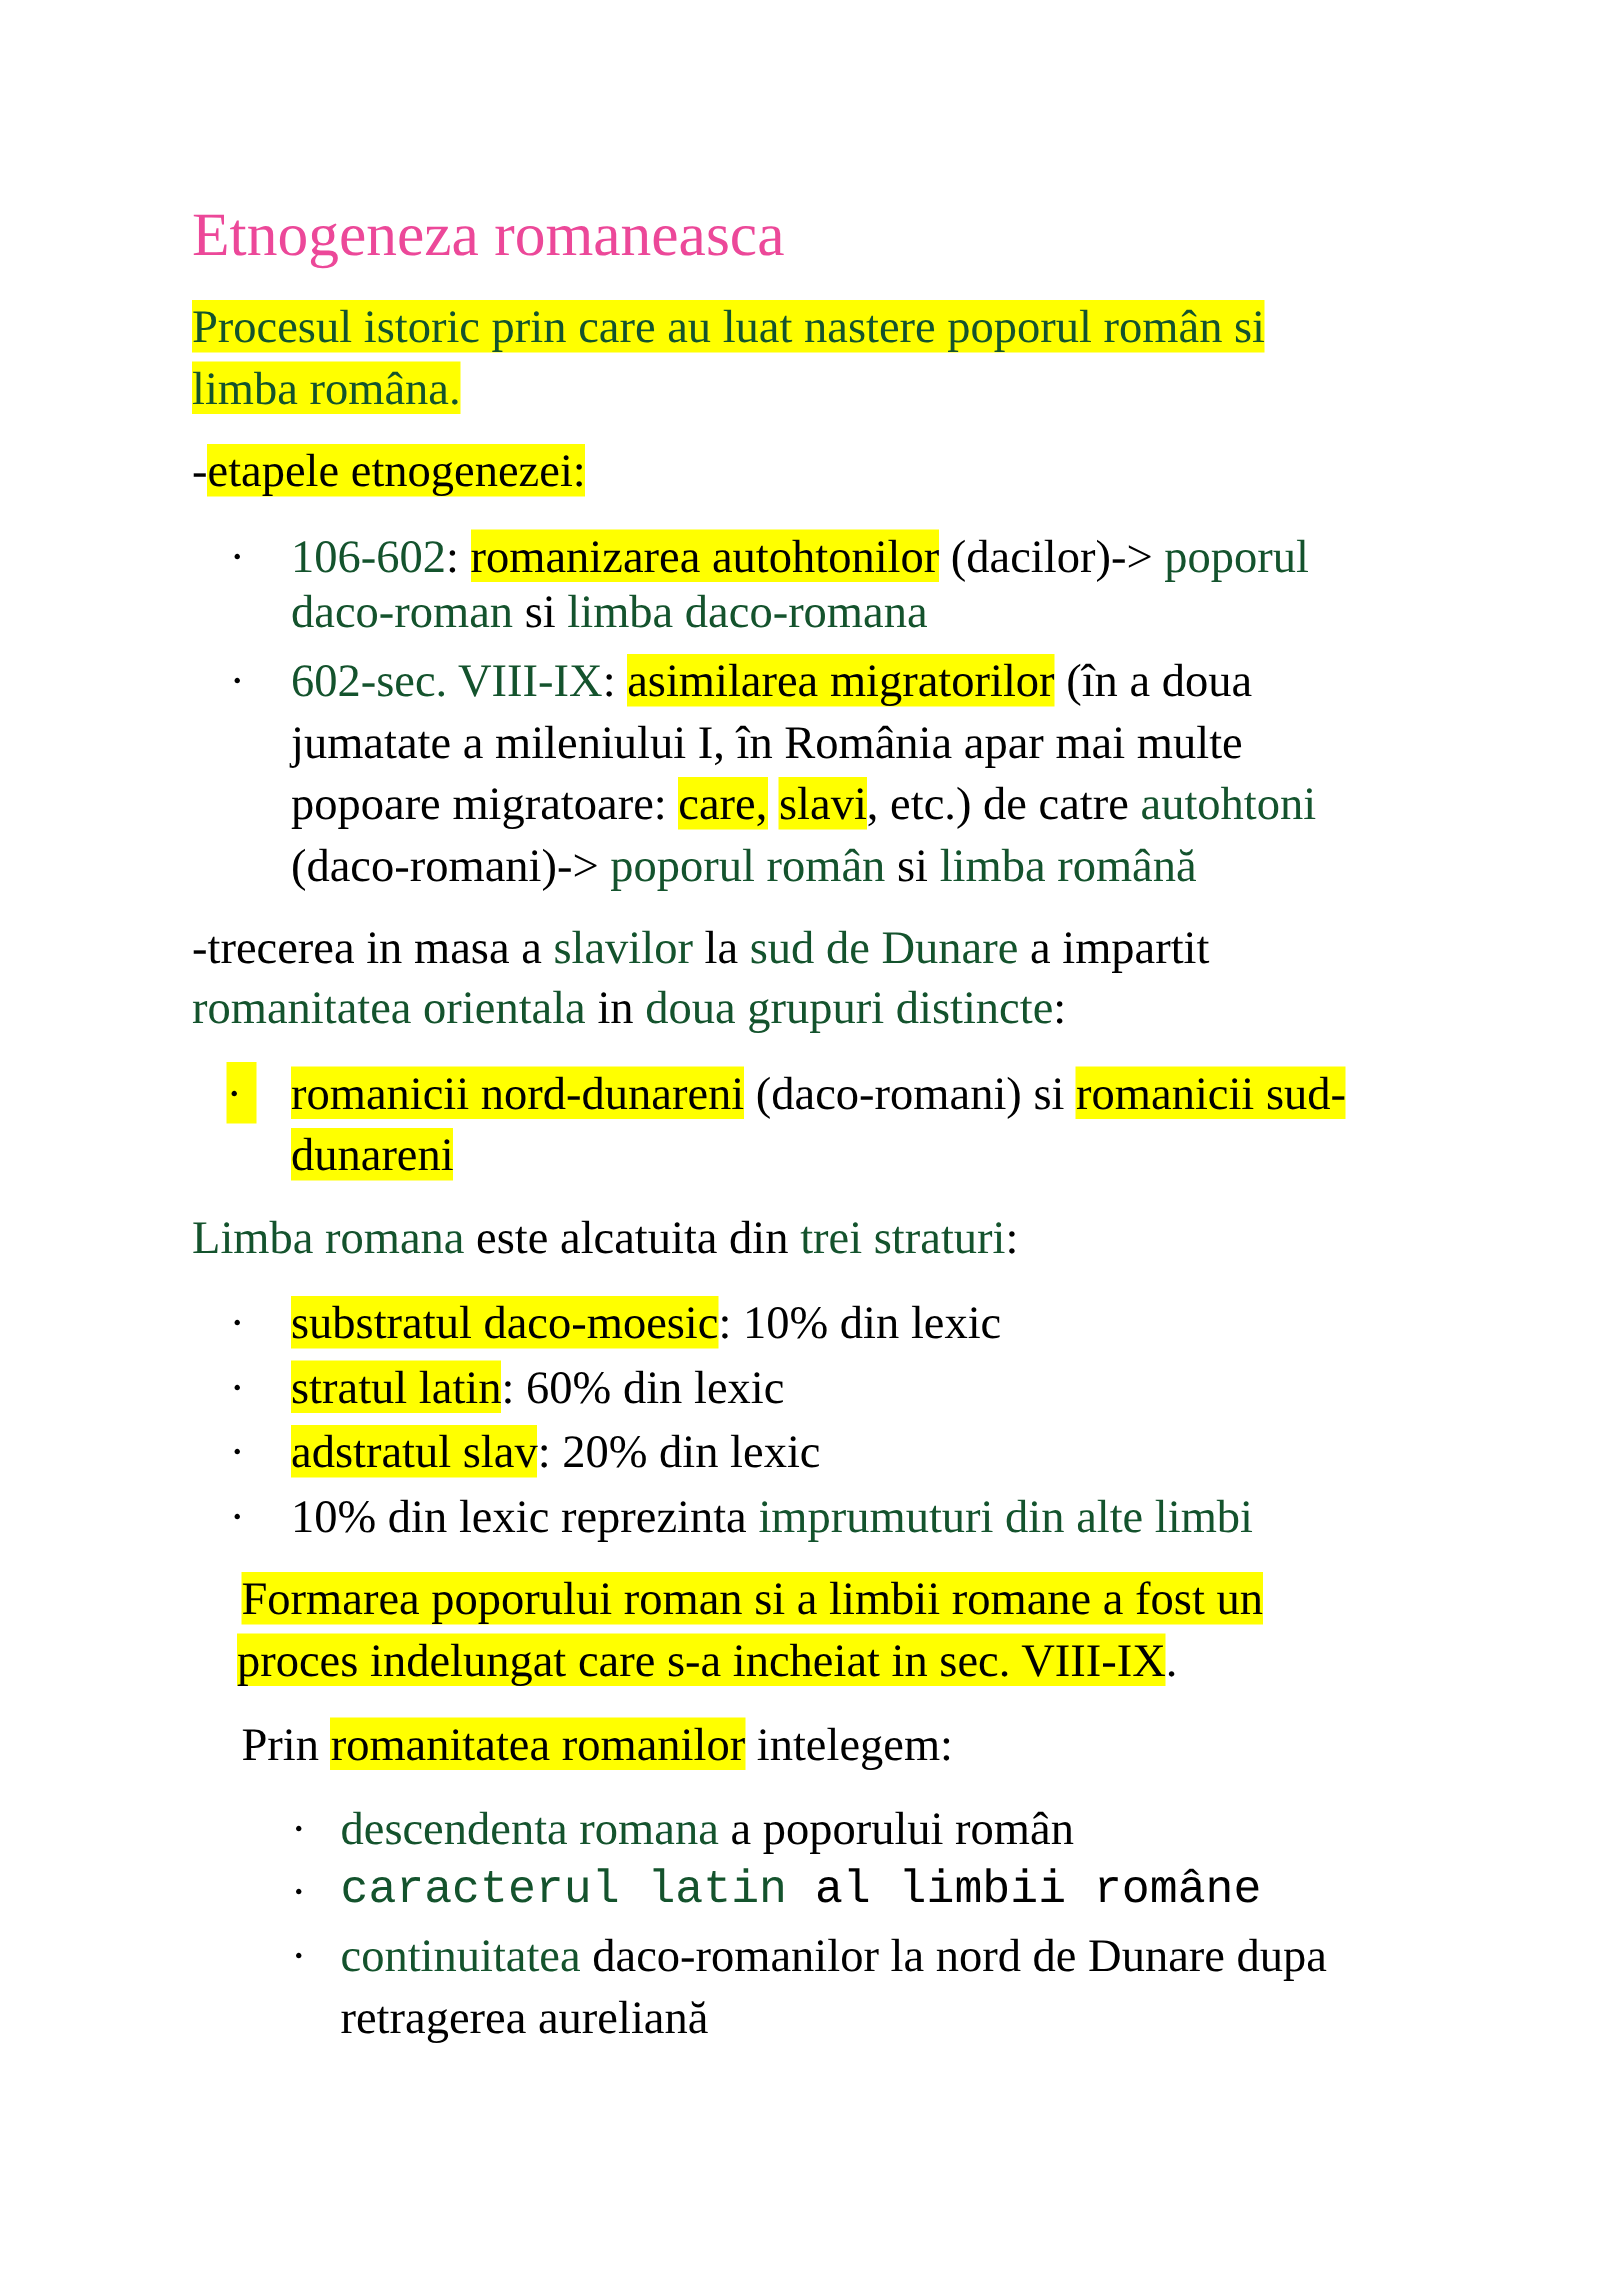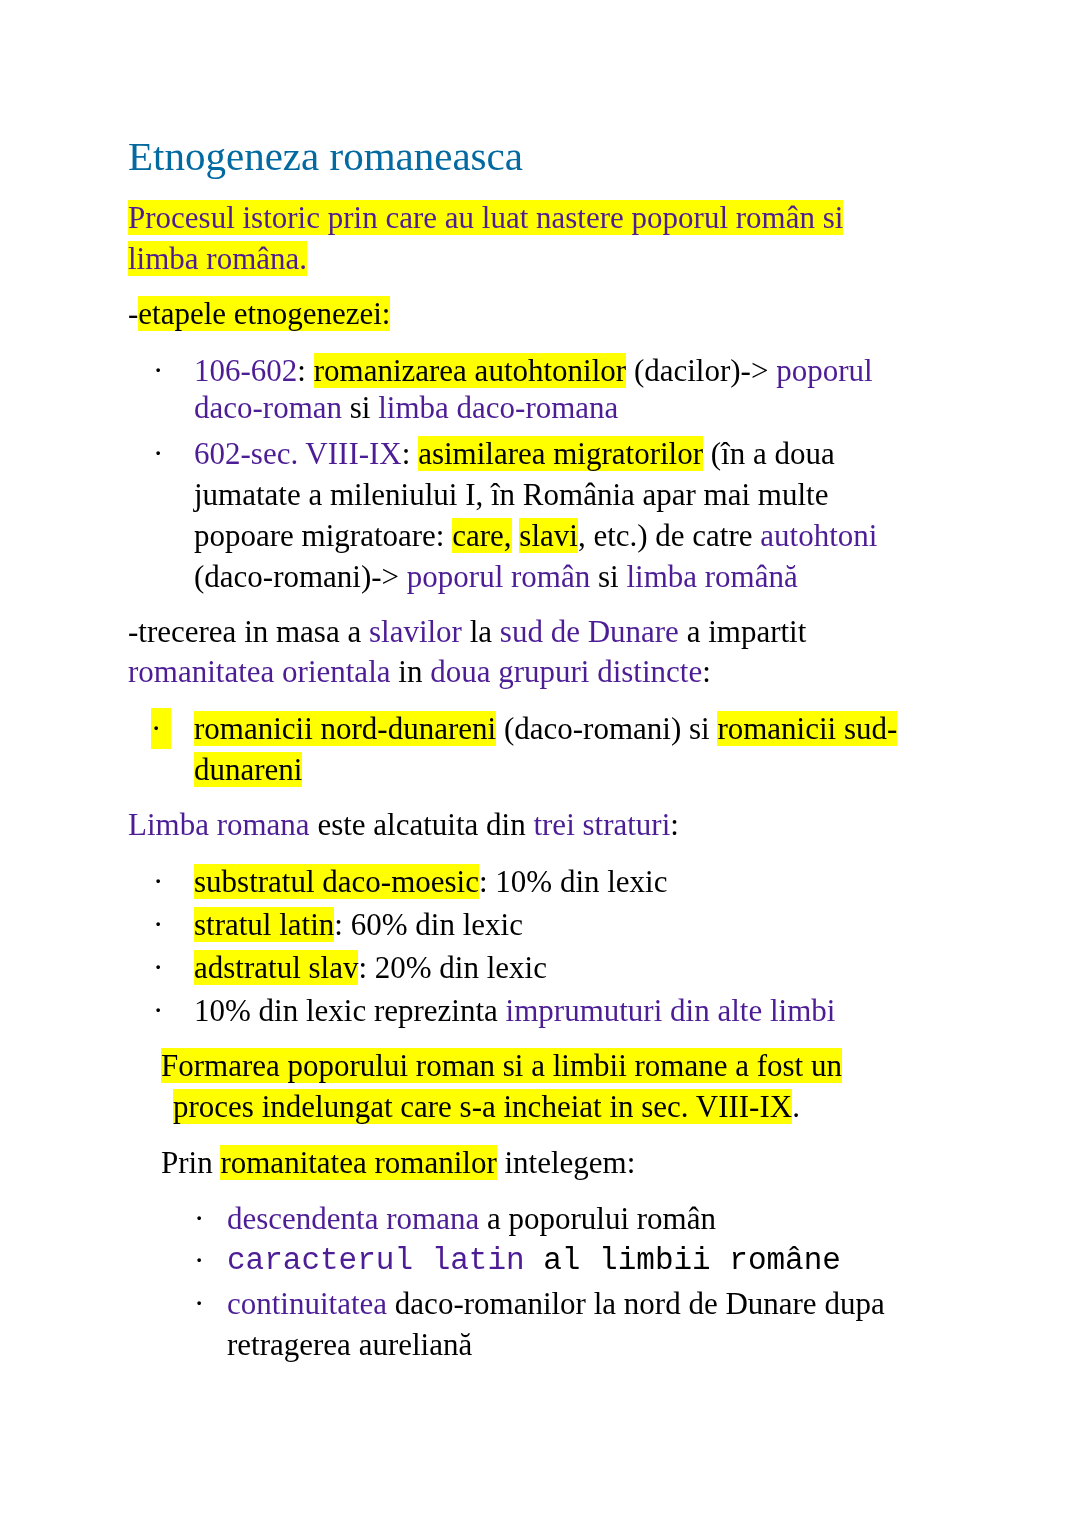--- a/index.html
+++ b/index.html
@@ -2,25 +2,25 @@
 <html><head>
   <meta charset="utf-8">
   <style>
     html, body { margin: 0; padding: 0; background: #ffffff; }
     body {
       width: 1080px; height: 1527px; position: relative; overflow: hidden;
       font-family: "Liberation Serif", "DejaVu Serif", serif;
       color: #000000;
     }
     .page { position: absolute; left: 0; top: 0; width: 1080px; height: 1527px; }
-    .pink { color: #4c1d95; }
+    .pink { color: #14532d; }
     .hl { background: #ffff00; }
     .title {
       position: absolute; left: 128px; top: 130px;
-      font-size: 41px; line-height: 52px; color: #0369a1; white-space: nowrap;
+      font-size: 41px; line-height: 52px; color: #ec4899; white-space: nowrap;
     }
     .para { position: absolute; font-size: 31px; line-height: 41px; white-space: nowrap; }
     .bullet-line { position: absolute; font-size: 31px; line-height: 41px; white-space: nowrap; }
     .dot {
       position: absolute; font-size: 31px; line-height: 41px;
     }
   </style>
 </head>
 <body>
 
@@ -91,21 +91,21 @@
     <span class="hl">adstratul slav</span><span>: 20% din lexic</span>
   </div>
   <span class="dot" style="left:153px; top:990px;">·</span>
   <div class="bullet-line" style="left:194px; top:990px;">
     <span>10% din lexic reprezinta </span><span class="pink">imprumuturi din alte limbi</span>
   </div>
 
   <div class="para" style="left:161px; top:1045px;">
     <span class="hl">Formarea poporului roman si a limbii romane a fost un</span>
   </div>
-  <div class="para" style="left:173px; top:1086px;">
+  <div class="para" style="left:158px; top:1086px;">
     <span class="hl">proces indelungat care s-a incheiat in sec. VIII-IX</span><span>.</span>
   </div>
 
   <div class="para" style="left:161px; top:1142px;">
     <span>Prin </span><span class="hl">romanitatea romanilor</span><span> intelegem:</span>
   </div>
 
   <span class="dot" style="left:194px; top:1198px;">·</span>
   <div class="bullet-line" style="left:227px; top:1198px;">
     <span class="pink">descendenta romana</span><span> a poporului român</span>

